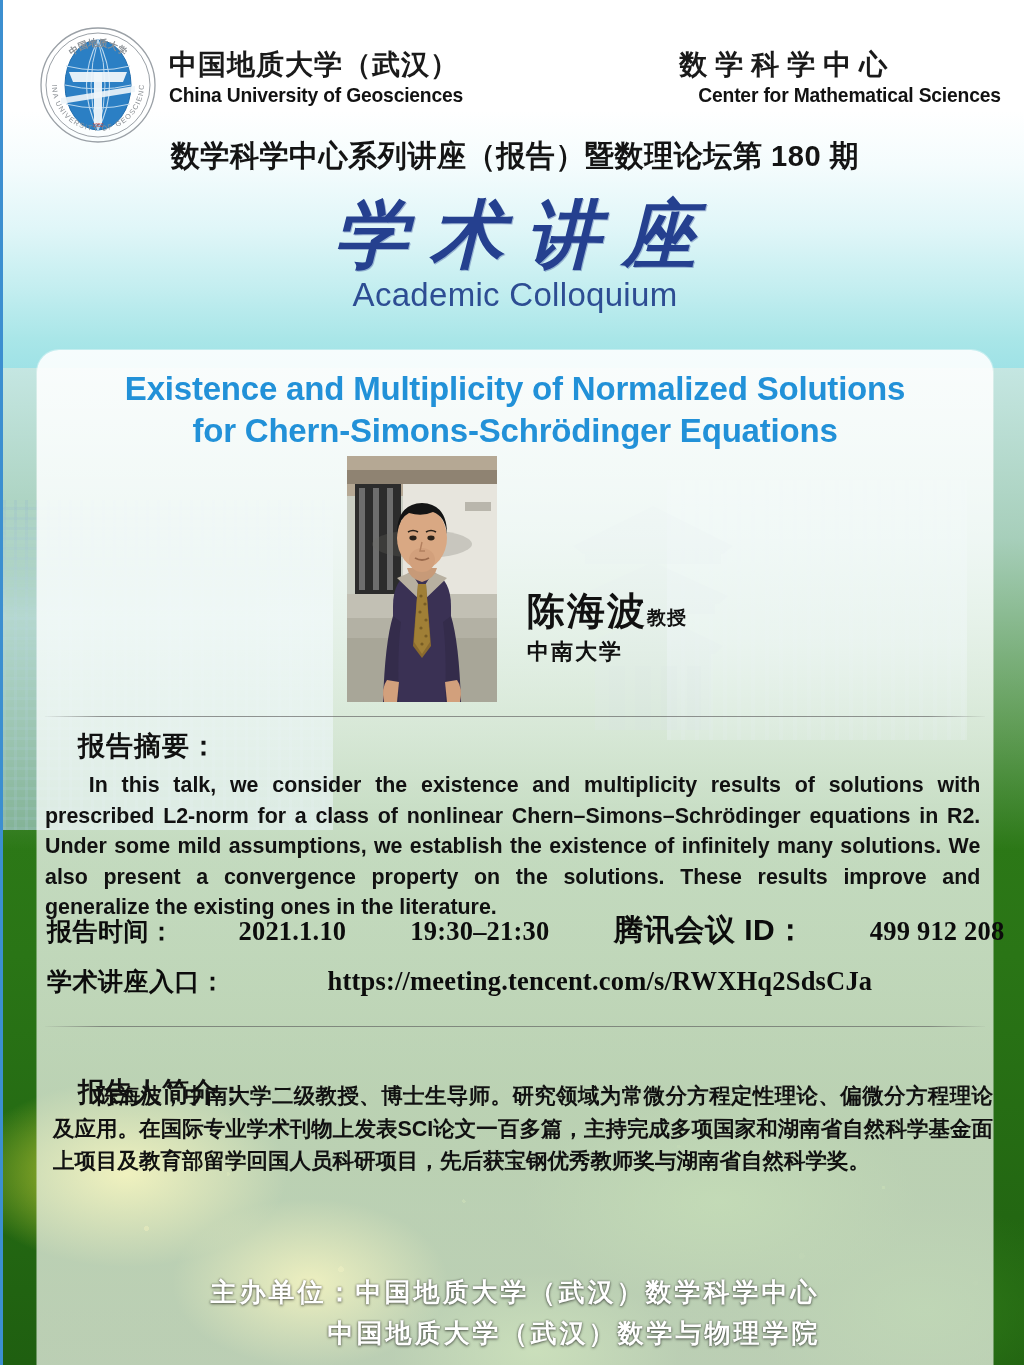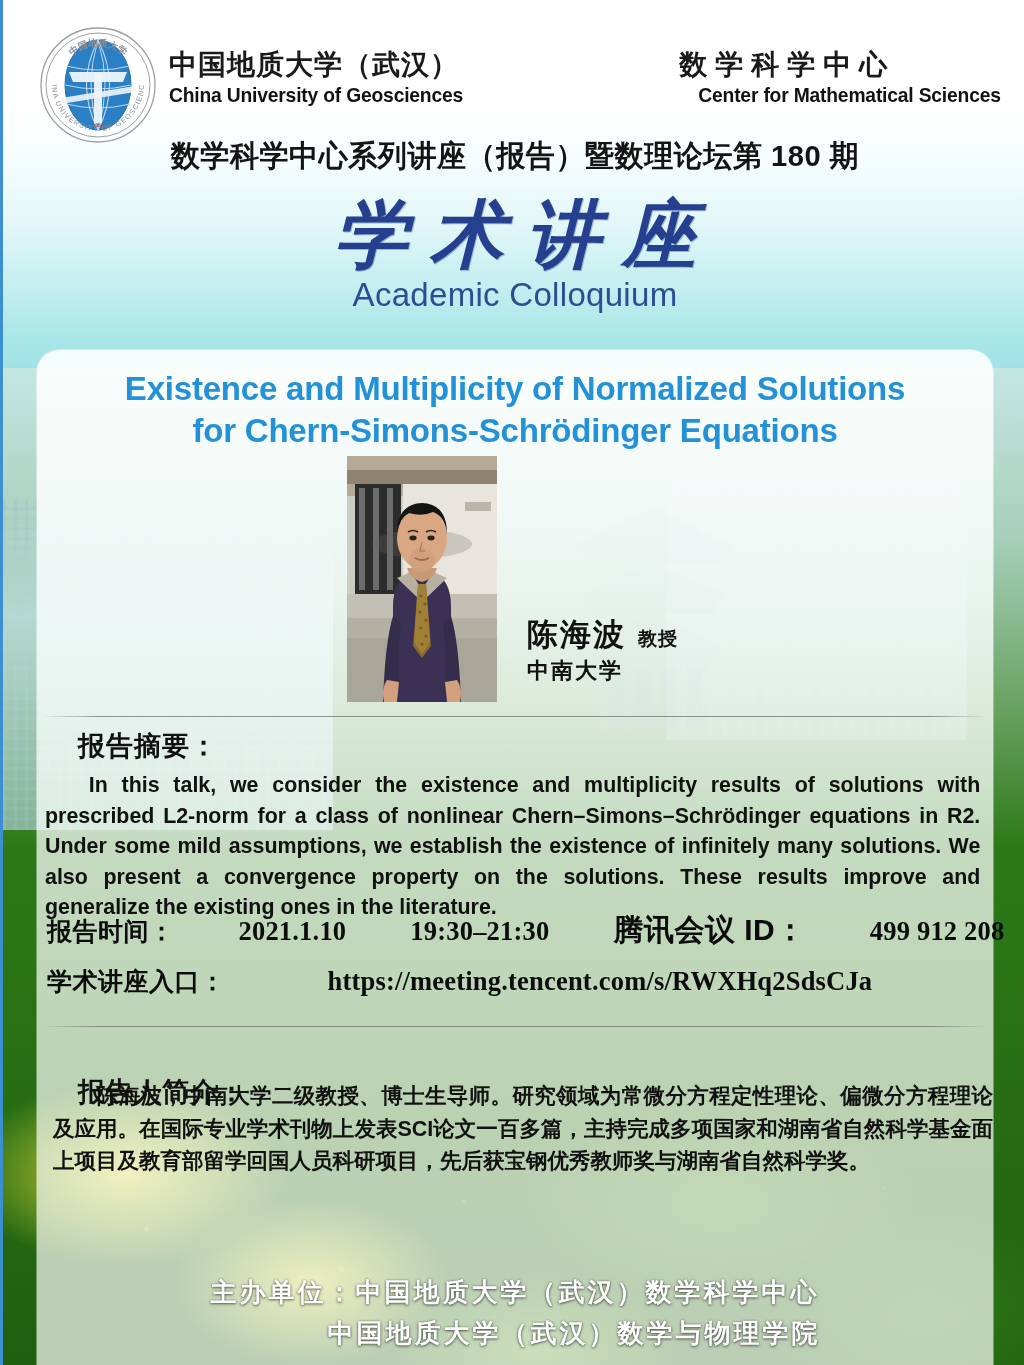--- a/index.html
+++ b/index.html
@@ -158,26 +158,26 @@
     transform:scaleX(.985);
   }
 
   
   .speaker-photo{
     position:absolute; left:310px; top:106px; width:150px; height:246px;
     overflow:hidden; background:#cfd2c8;
   }
   .speaker-meta{ position:absolute; left:490px; top:236px; }
   .speaker-name{
-    font-size:31px; font-weight:bold; color:#111; letter-spacing:2px;
-    display:inline-block; vertical-align:baseline;margin-top:28px;
+    font-size:38px; font-weight:bold; color:#111; letter-spacing:2px;
+    display:inline-block; vertical-align:baseline;
   }
   .speaker-rank{
     font-size:19px; font-weight:bold; color:#111; letter-spacing:1px;
-    display:inline-block; margin-left:12px; vertical-align:baseline;
+    display:inline-block; vertical-align:baseline;
     font-family:"DejaVu Serif", serif;
   }
   .speaker-affil{
     font-size:22px; font-weight:bold; color:#111; letter-spacing:2px;
   }
 
   
   .divider{
     position:absolute; left:8px; width:940px; height:1px;
     background:linear-gradient(90deg, rgba(110,110,110,.05) 0%, rgba(95,95,95,.65) 6%, rgba(95,95,95,.65) 94%, rgba(110,110,110,.05) 100%);

